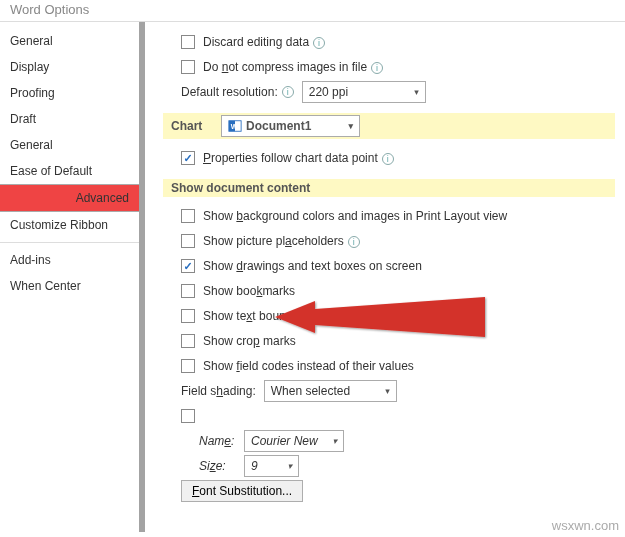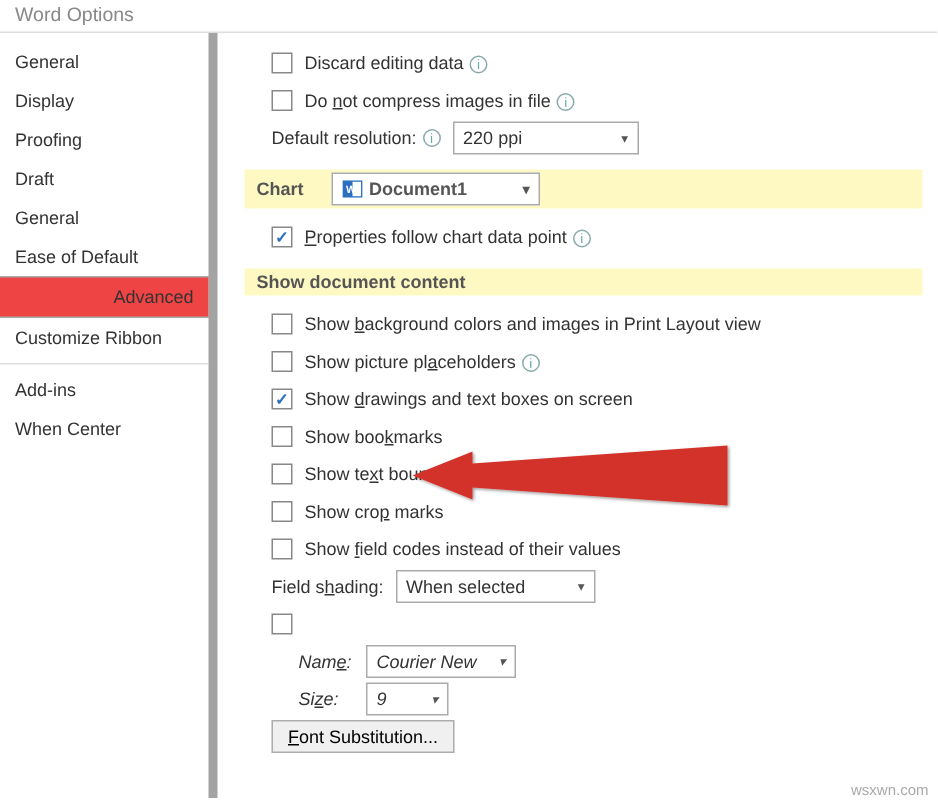--- a/index.html
+++ b/index.html
@@ -19,21 +19,21 @@
   .lbl u { text-decoration: underline; }
   .info { display:inline-block; width:12px; height:12px; border:1px solid #8aa; border-radius:50%; color:#6aa; font-size:9px; line-height:10px; text-align:center; margin-left:4px; vertical-align:middle; }
   .info::before { content:"i"; }
   .section-hdr { background: #fef9c3; padding: 2px 8px; font-weight: 600; color: #555; margin: 10px 0 8px; display:flex; align-items:center; }
   .dd { border: 1px solid #ababab; background: #fff; padding: 2px 6px; display: inline-flex; align-items: center; height: 22px; }
   .dd .caret { margin-left: auto; font-size: 9px; color: #555; padding-left: 10px; }
   .chart-label { width: 50px; font-weight:600; color:#555; }
   .doc-icon { width:14px; height:14px; margin-right:4px; display:inline-block; }
   .btn { border:1px solid #adadad; background:#f0f0f0; padding:3px 10px; font-size:12px; cursor:pointer; }
   .arrow { position:absolute; left:275px; top:295px; pointer-events:none; }
-  .watermark { position:absolute; bottom:4px; right:6px; font-size:10px; color:#aaa; }
+  .watermark { position:absolute; bottom:4px; right:6px; font-size:13px; color:#aaa; }
 </style>
 </head>
 <body>
 
 <div class="titlebar">Word Options</div>
 
 <div class="frame">
   <div class="sidebar">
     <div class="nav-item">General</div>
     <div class="nav-item">Display</div>

